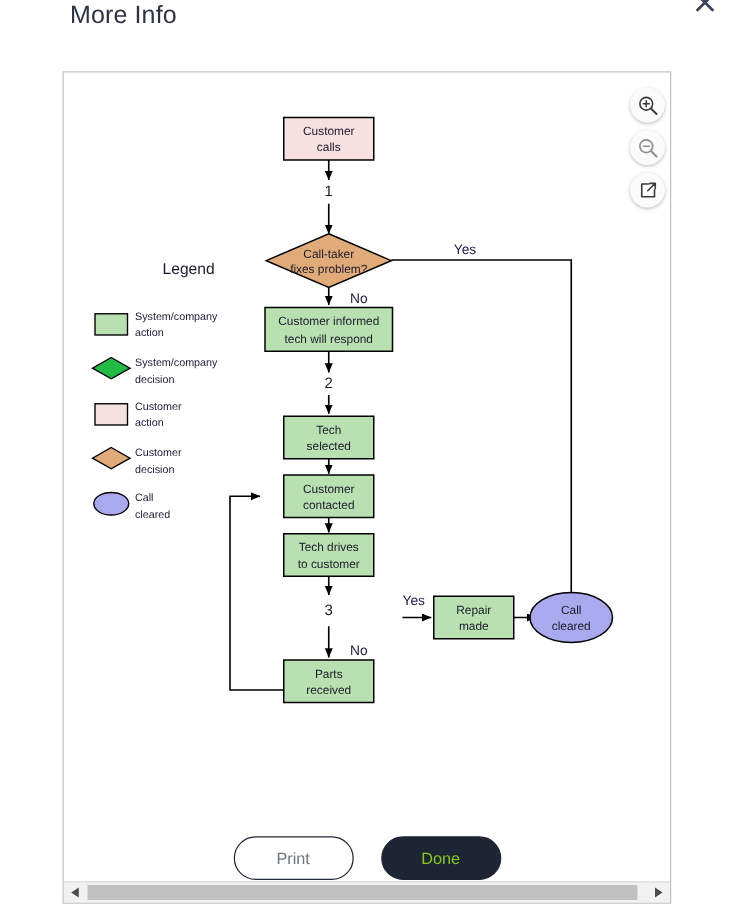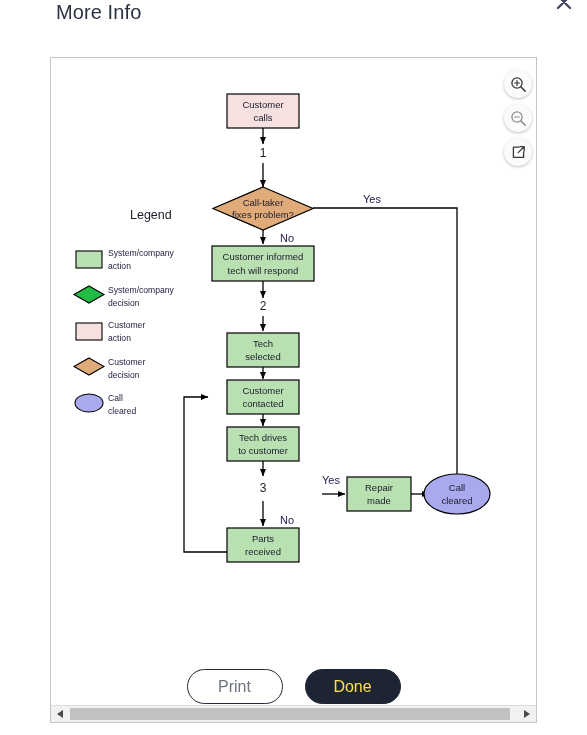--- a/index.html
+++ b/index.html
@@ -126,37 +126,37 @@
     position: absolute;
     left: 0;
     top: 669px;
     width: 587px;
     display: flex;
     justify-content: center;
     gap: 22px;
   }
   .footer-btn {
     font-family: "Liberation Sans", sans-serif;
-    font-size: 16px;
+    font-size: 13px;
     border-radius: 18px;
     height: 35px;
     cursor: pointer;
     box-sizing: border-box;
     padding: 0 18px;
     min-width: 96px;
   }
   #print-button {
     background: #ffffff;
     border: 1.4px solid #232a38;
     color: #6e7480;
   }
   #done-button {
     background: #1d2433;
     border: 1.4px solid #1d2433;
-    color: #fde047;
+    color: #84cc16;
   }
 
   
   .node-text {
     font-family: "Liberation Sans", sans-serif;
     font-size: 9.5px;
     fill: #1b1b2b;
   }
   .edge-label {
     font-family: "Liberation Sans", sans-serif;

